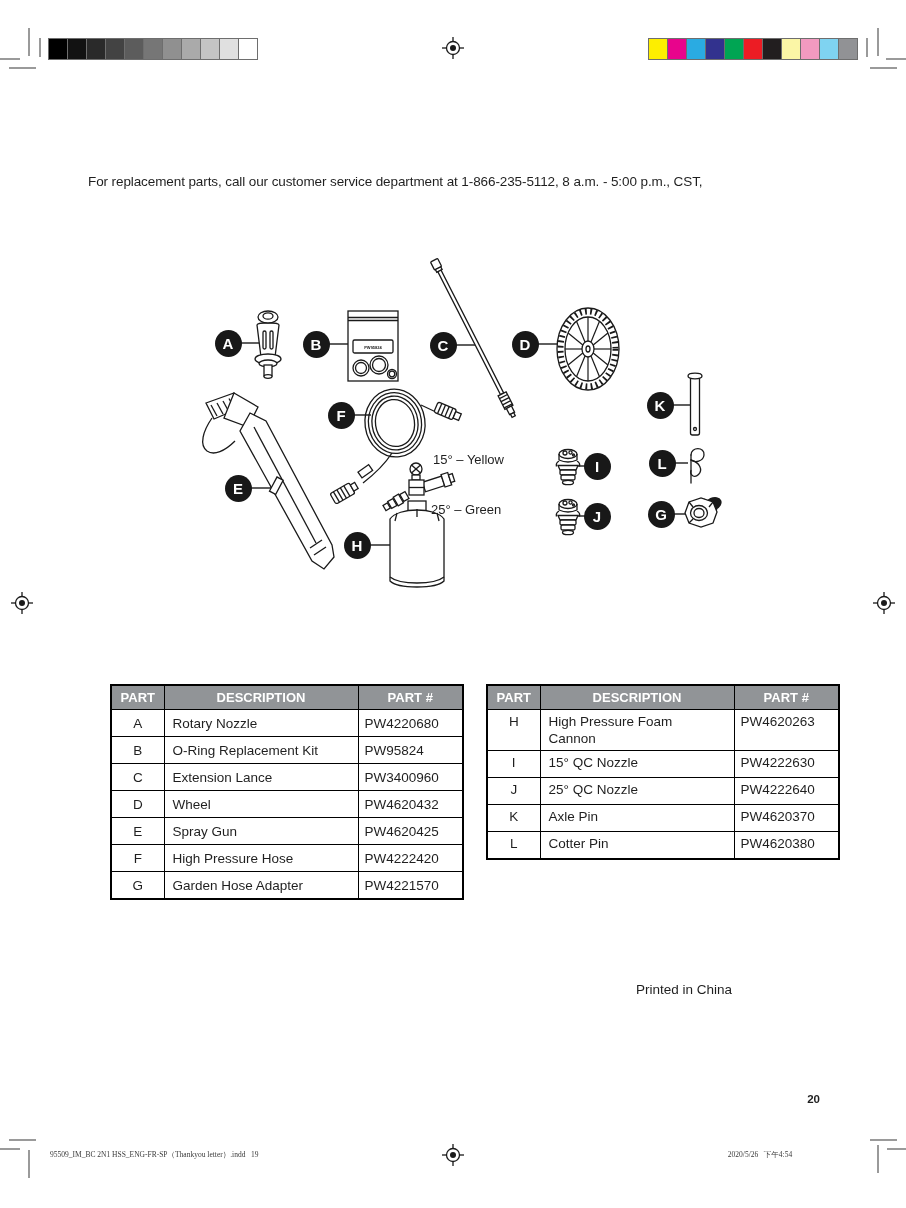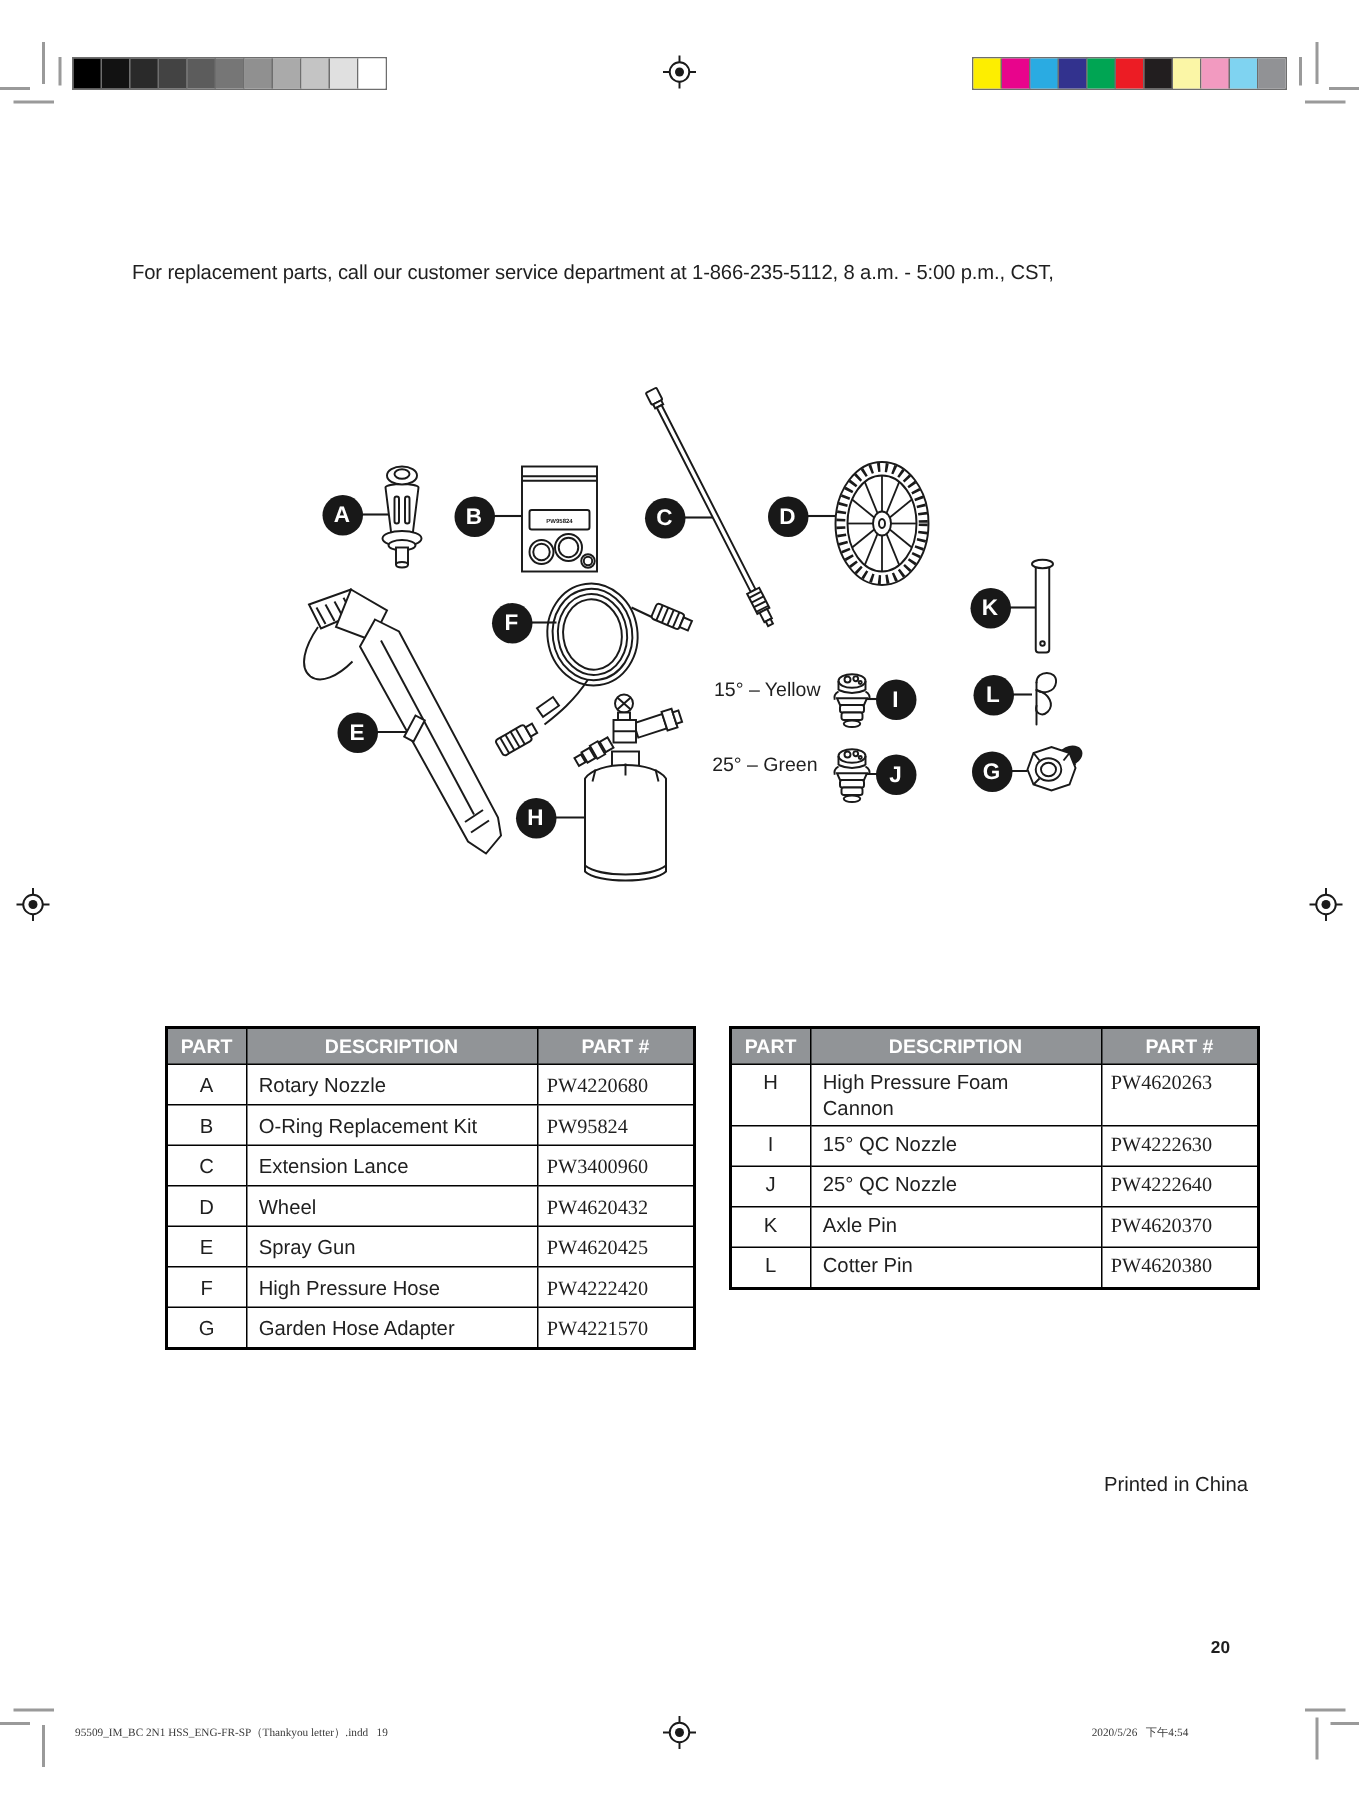--- a/index.html
+++ b/index.html
@@ -23,43 +23,43 @@
   }
   #intro { position:absolute; left:88px; top:173px; width:710px; font-size:13.5px; line-height:17.5px; letter-spacing:-0.1px; }
   
   #diagram { position:absolute; left:180px; top:255px; width:560px; height:340px; }
   #diagram svg { position:absolute; left:0; top:0; }
   .plabel {
     position:absolute; width:27px; height:27px; border-radius:50%;
     background:#181818; color:#ffffff; font-weight:bold; font-size:15px;
     line-height:27px; text-align:center;
   }
-  .annotation { position:absolute; width:114px; text-align:right; font-size:13px; color:#1f1f1f; }
+  .annotation { position:absolute; width:114px; font-size:13px; color:#1f1f1f; }
   #annotation-yellow { left:253px; top:197px; }
   #annotation-green  { left:251px; top:247px; }
   
   .parts-table { position:absolute; top:684px; border-collapse:collapse; table-layout:fixed; background:#fff; border:2px solid #000;margin-left:20px; }
   #parts-table-left  { left:90px; }
   #parts-table-right { left:466px; }
   .parts-table th {
     background:#919497; color:#ffffff; font-size:13px; font-weight:bold;
     border:1px solid #000; height:23px; padding:0 4px; text-align:center;
   }
   .parts-table td {
     border:1px solid #000; font-size:13.5px; line-height:17px; padding:3px 4px;
   }
   #parts-table-left td { vertical-align:middle; height:20px; }
   #parts-table-right td { vertical-align:top; height:20px; }
   .parts-table td.col-part { text-align:center; }
   .parts-table td.col-desc { text-align:left; padding-left:8px; }
   #parts-table-right td.col-desc { padding-right:34px; }
-  .parts-table td.col-num { text-align:left; padding-left:6px;font-family:Liberation Serif, serif; }
+  .parts-table td.col-num { text-align:left; padding-left:6px; }
   col.c-part { width:53px; } col.c-desc { width:194px; } col.c-num { width:105px; }
   
-  #printed-in { position:absolute; left:632px; top:982px; width:200px; text-align:right; font-size:13.5px; }
+  #printed-in { position:absolute; left:584px; top:982px; width:200px; text-align:center; font-size:13.5px; }
   #page-number { position:absolute; left:770px; top:1093px; width:50px; text-align:right; font-size:11.5px; font-weight:bold; }
   .slug { position:absolute; top:1150px; font-family:"Liberation Serif", serif; font-size:7.5px; color:#3a3a3a; white-space:pre; }
   #slug-left { left:50px; }
   #slug-right { left:660px; width:200px; text-align:center; }
   
   .art { stroke:#1a1a1a; fill:none; stroke-width:1.3; }
   .artw { stroke:#1a1a1a; fill:#ffffff; stroke-width:1.3; }
   .artb { fill:#1a1a1a; stroke:none; }
 </style>
 </head>

